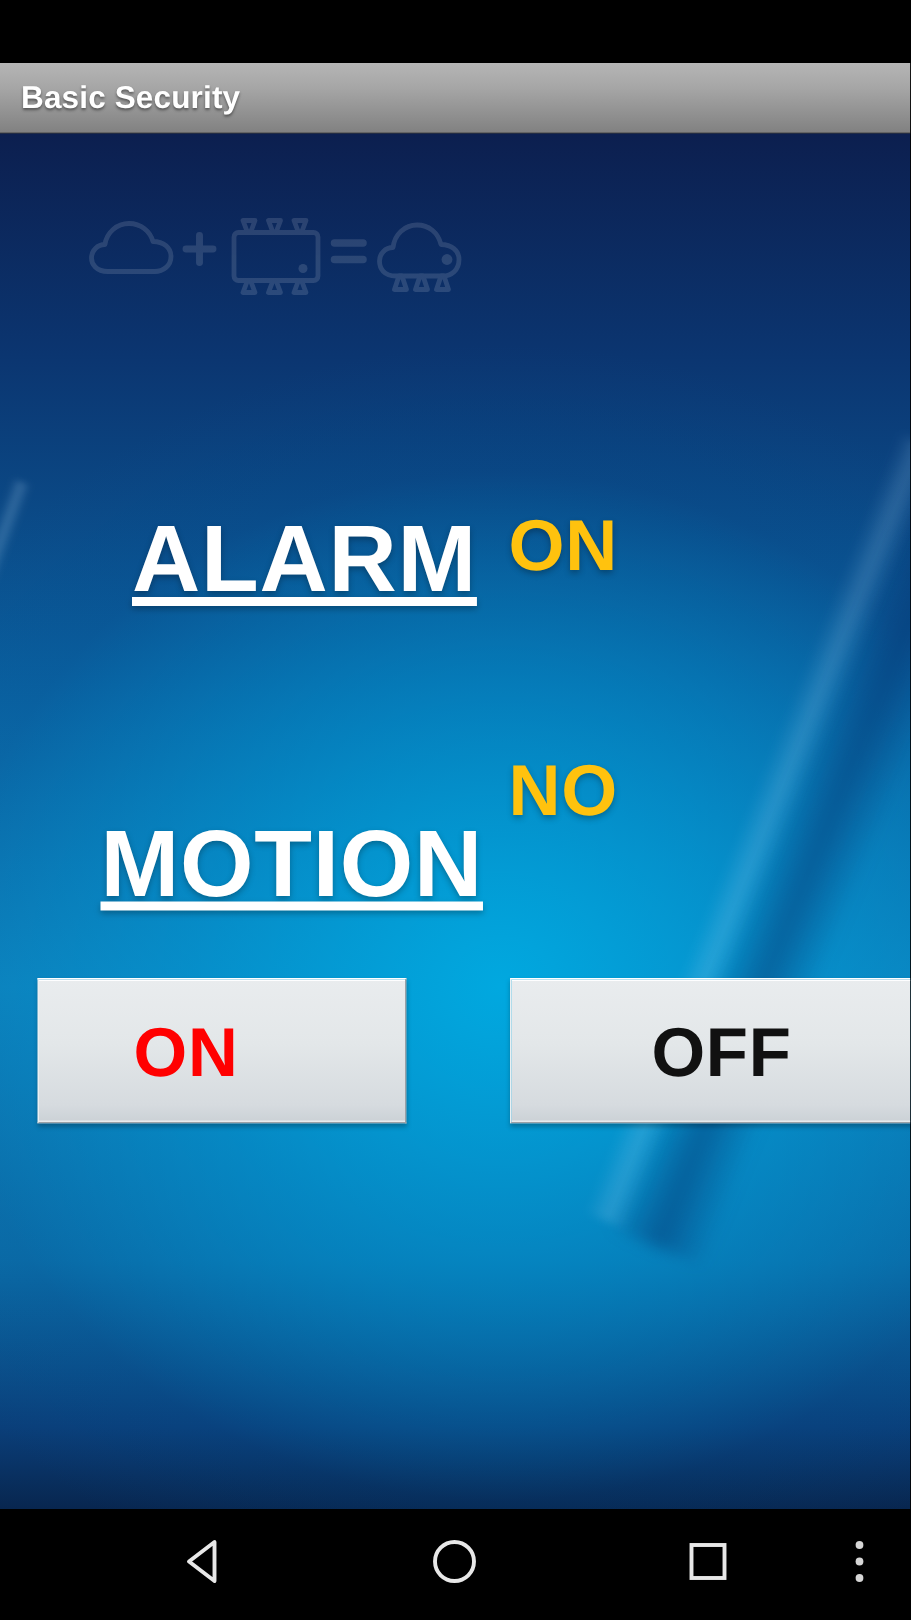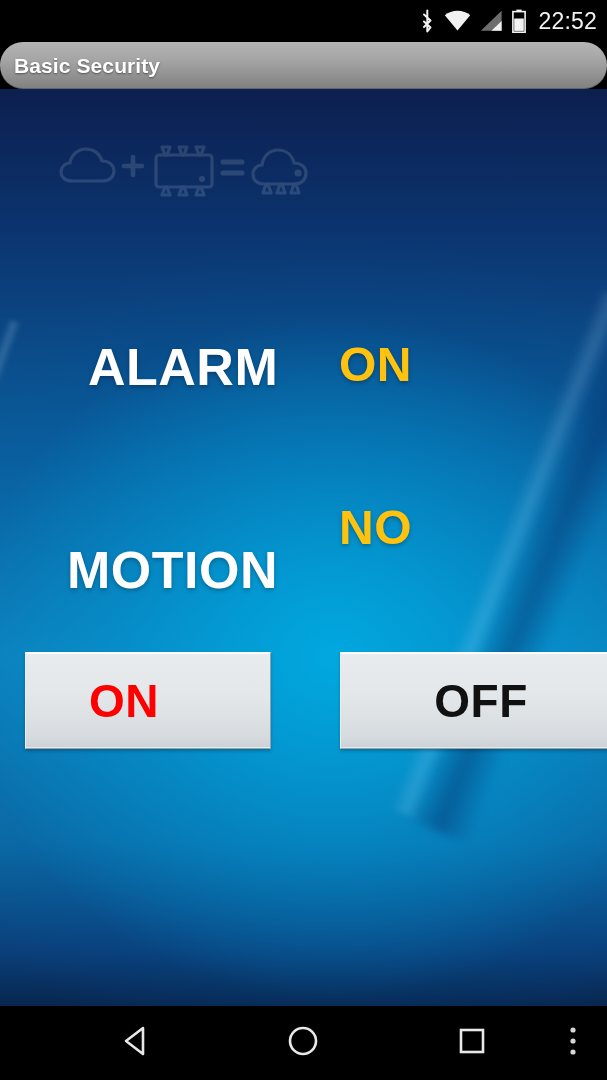--- a/index.html
+++ b/index.html
@@ -53,21 +53,20 @@
   
   #title-bar {
     position: absolute;
     left: 0; top: 42px;
     width: 607px;
     height: 47px;
     background: linear-gradient(to bottom, #b5b5b5 0%, #a6a6a6 35%, #8f8f8f 75%, #808080 100%);
     box-shadow: inset 0 -1px 0 rgba(0,0,0,0.22);
     display: flex;
     align-items: center;
-    border-radius: 23px;
   }
   #title-text {
     color: #ffffff;
     font-size: 21px;
     font-weight: bold;
     padding-left: 14px;
     text-shadow: 0 1px 2px rgba(0,0,0,0.45);
     letter-spacing: 0.1px;
   }
 
@@ -128,24 +127,25 @@
     width: 607px;
     display: flex;
     align-items: baseline;
   }
   #row-alarm  { top: 248px; }
   #row-motion { top: 411px; }
 
   .row-label {
     color: #ffffff;
     font-weight: bold;
-    font-size: 52px;
+    font-size: 63px;
     letter-spacing: 0.5px;
     text-shadow: 0 2px 4px rgba(0,0,0,0.28);
     white-space: nowrap;
+    text-decoration: underline;
   }
   .row-value {
     color: #FFC20E;
     font-weight: bold;
     font-size: 48px;
     letter-spacing: 0.5px;
     text-shadow: 0 2px 4px rgba(0,0,0,0.28);
     white-space: nowrap;
     position: absolute;
     left: 339px;
@@ -203,51 +203,20 @@
   #nav-back    { left: 94px;  }
   #nav-home    { left: 260px; }
   #nav-recents { left: 429px; }
   #nav-menu    { left: 545px; width: 55px; }
 </style>
 </head>
 <body>
 
 <div id="phone">
 
-  <div id="status-bar">
-
-    <span class="sb-icon">
-      <svg width="15" height="24" viewBox="0 0 15 24">
-        <path d="M4 5.5 L10.5 11.5 L4 18 M7.3 1.5 L7.3 22.5 L10.5 18.5 L4 12.5" fill="none" stroke="#f2f2f2" stroke-width="2" stroke-linejoin="round" stroke-linecap="round"></path>
-      </svg>
-    </span>
-
-    <span class="sb-icon">
-      <svg width="27" height="22" viewBox="0 0 27 22">
-        <path d="M13.5 20.5 L0.8 5.2 C4.2 2.3 8.6 0.7 13.5 0.7 C18.4 0.7 22.8 2.3 26.2 5.2 Z" fill="#f2f2f2"></path>
-      </svg>
-    </span>
-
-    <span class="sb-icon">
-      <svg width="23" height="22" viewBox="0 0 23 22">
-        <path d="M0.8 20.8 L21.6 0.8 L21.6 20.8 Z" fill="#6d6d6d"></path>
-        <path d="M11.4 20.8 L21.6 10.9 L21.6 20.8 Z" fill="#f2f2f2"></path>
-      </svg>
-    </span>
-
-    <span class="sb-icon">
-      <svg width="14" height="24" viewBox="0 0 14 24">
-        <rect x="4.4" y="0.6" width="5.2" height="2.4" fill="#f2f2f2"></rect>
-        <rect x="0.9" y="2.6" width="12.2" height="20.6" fill="none" stroke="#f2f2f2" stroke-width="1.6"></rect>
-        <rect x="2.2" y="9.5" width="9.6" height="12.4" fill="#f2f2f2"></rect>
-      </svg>
-    </span>
-
-    <span id="status-clock">22:52</span>
-  </div>
 
   <div id="title-bar">
     <span id="title-text">Basic Security</span>
   </div>
 
   <div id="app-body">
 
     <div class="streak" id="streak-left-b"></div>
     <div class="streak" id="streak-right-dark"></div>
     <div class="streak" id="streak-right-a"></div>

